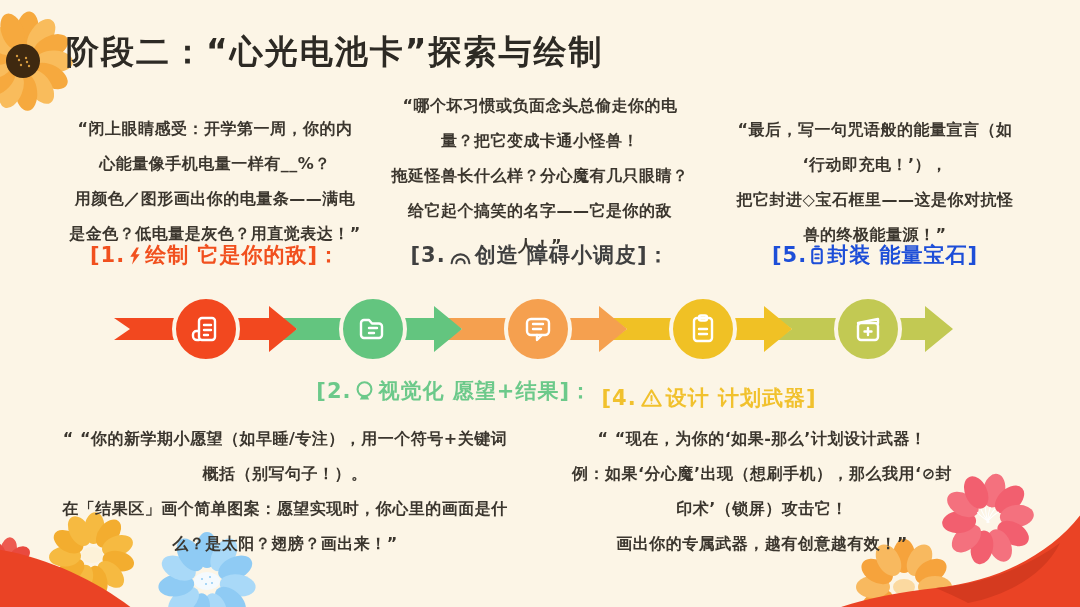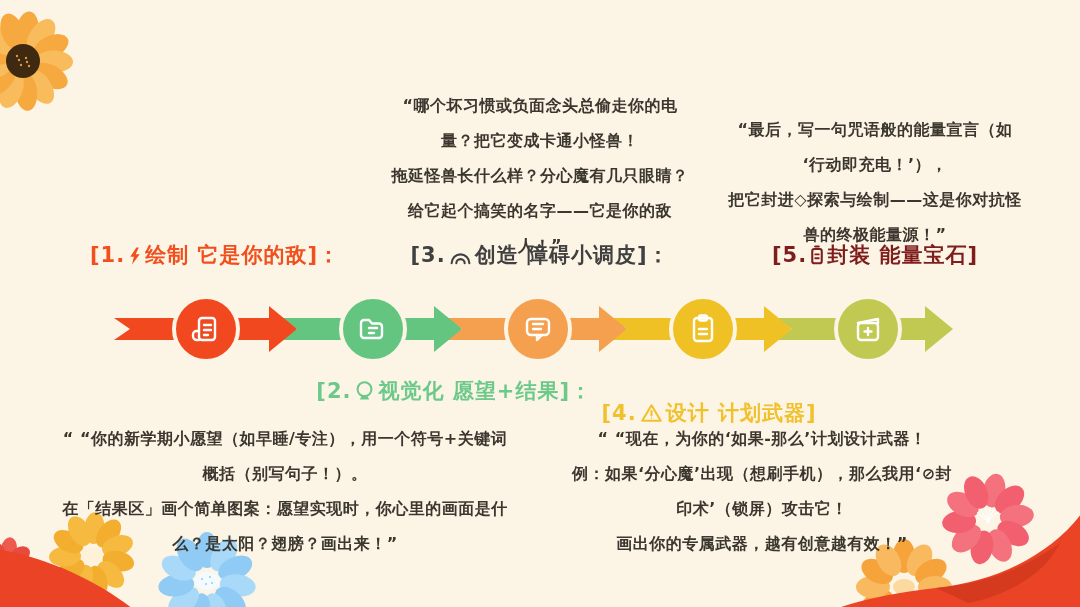--- a/index.html
+++ b/index.html
@@ -23,21 +23,21 @@
     font-size:21px; letter-spacing:1px; white-space:nowrap;
   }
   .step-label svg{ vertical-align:-3px; margin:0 3px; }
   .desc-1{ left:44px;  top:111px; width:342px; }
   .desc-3{ left:362px; top:88px;  width:356px; }
   .desc-5{ left:714px; top:112px; width:322px; }
   .label-1{ left:44px;  top:241px; width:342px; }
   .label-3{ left:362px; top:241px; width:356px; }
   .label-5{ left:714px; top:241px; width:322px; }
   .label-2{ left:196px; top:377px; width:396px;text-align:right; }
-  .label-4{ left:556px; top:399px; width:306px; }
+  .label-4{ left:556px; top:384px; width:306px; }
   .desc-2{ left:42px;  top:421px; width:486px; }
   .desc-4{ left:524px; top:421px; width:476px; }
   .flow{ position:absolute; left:112px; top:294px; width:843px; height:70px; }
   .decor{ position:absolute; pointer-events:none; }
   #sunflower{ left:-30px; top:8px; width:106px; height:106px; }
   #bl-flowers{ left:0; bottom:-4px; width:280px; height:110px; }
   #br-flowers{ right:0; bottom:-2px; width:262px; height:142px; }
 </style>
 </head>
 <body>
@@ -144,43 +144,48 @@
         <ellipse cx="0" cy="-31" rx="11" ry="17" fill="#F6A33C" transform="translate(86 120) rotate(240)"></ellipse>
         <ellipse cx="0" cy="-31" rx="11" ry="17" fill="#F8B95F" transform="translate(86 120) rotate(270)"></ellipse>
         <ellipse cx="0" cy="-31" rx="11" ry="17" fill="#F6A33C" transform="translate(86 120) rotate(300)"></ellipse>
         <ellipse cx="0" cy="-31" rx="11" ry="17" fill="#F8B95F" transform="translate(86 120) rotate(330)"></ellipse>
       </g>
       <ellipse cx="86" cy="120" rx="11" ry="8" fill="#FBD9A0"></ellipse>
       <path d="M264 46 C 234 86 182 114 118 121 C 80 125 40 133 12 144 L 264 144 Z" fill="#EA4325"></path>
       <path d="M118 121 C 162 118 206 102 242 76 C 226 108 190 128 150 136 C 139 130 127 125 118 121 Z" fill="#D53A1F"></path>
     </svg>
 
-
+  <div class="page-title" style="color: rgb(45, 42, 36);">阶段二：“心光电池卡”探索与绘制</div>
+
+  <div class="desc desc-1">“闭上眼睛感受：开学第一周，你的内
+心能量像手机电量一样有__%？
+用颜色／图形画出你的电量条——满电
+是金色？低电量是灰色？用直觉表达！”</div>
   <div class="desc desc-3">“哪个坏习惯或负面念头总偷走你的电
 量？把它变成卡通小怪兽！
 拖延怪兽长什么样？分心魔有几只眼睛？
 给它起个搞笑的名字——它是你的敌
 人！”</div>
   <div class="desc desc-5">“最后，写一句咒语般的能量宣言（如
 ‘行动即充电！’），
-把它封进◇探索与绘制——这是你对抗怪
+把它封进◇宝石框里——这是你对抗怪
 兽的终极能量源！”</div>
 
   <div class="step-label label-1" style="color: rgb(241, 80, 30);">
     <span>[1.</span><svg width="14" height="18" viewBox="0 0 12 16">
         <path d="M7.2 0.5 L1.8 8.6 H5 L3.4 15.5 L10.2 6.4 H6.6 L9.4 0.5 Z" fill="currentColor"></path>
       </svg><span>绘制 它是你的敌]：</span>
   </div>
   <div class="step-label label-3" style="color: #404040;">
     <span>[3.</span><svg width="23" height="16" viewBox="0 0 22 15" fill="none" stroke="currentColor" stroke-width="2" stroke-linecap="round">
         <path d="M2.5 13.5 a8.5 8.5 0 0 1 17 0"></path>
         <path d="M7 13.5 a4 4 0 0 1 8 0"></path>
       </svg><span>创造 障碍小调皮]：</span>
   </div>
-  <div class="step-label label-5" style="color: #7f1d1d; text-align: center;">
+  <div class="step-label label-5" style="color: #1d4ed8; text-align: center;">
     <span>[5.</span><svg width="14" height="20" viewBox="0 0 13 19" fill="none" stroke="currentColor" stroke-width="2" stroke-linecap="round">
         <rect x="2" y="3.8" width="9" height="13.6" rx="2"></rect>
         <path d="M4.8 1.4 h3.4"></path>
         <path d="M4.8 9 h3.4 M4.8 12.6 h3.4" stroke-width="1.7"></path>
       </svg><span>封装 能量宝石]</span>
   </div>
 
   <svg id="flow-svg" class="flow" viewBox="0 0 843 70">
       <polygon points="664,24 813,24 813,12 841,35 813,58 813,46 664,46 680,35" fill="#C2C953"></polygon>
       <polygon points="499,24 652,24 652,12 680,35 652,58 652,46 499,46 515,35" fill="#F0C125"></polygon>

